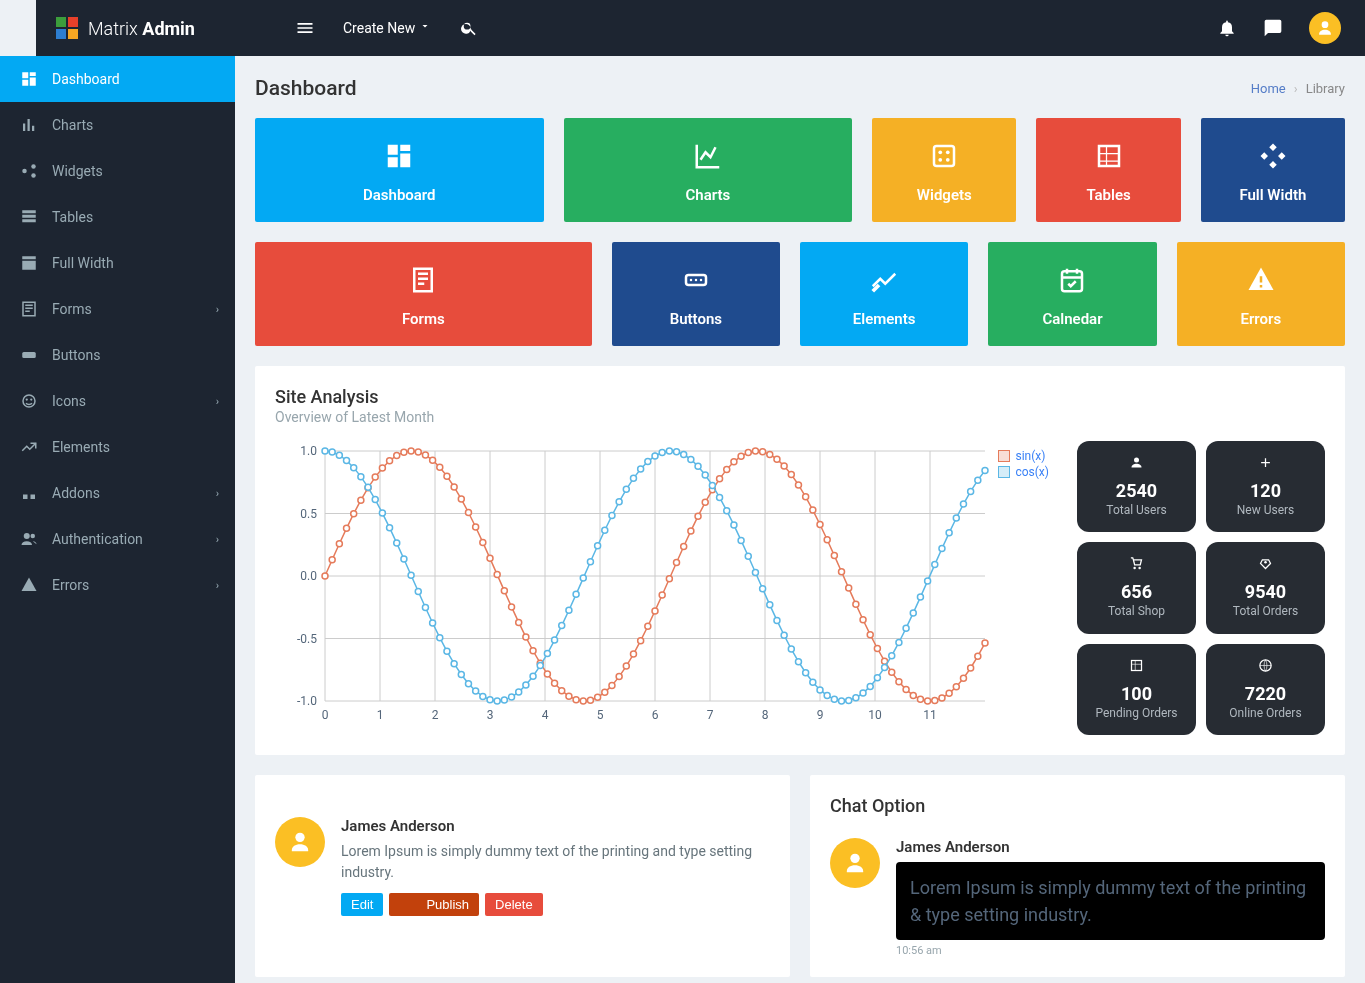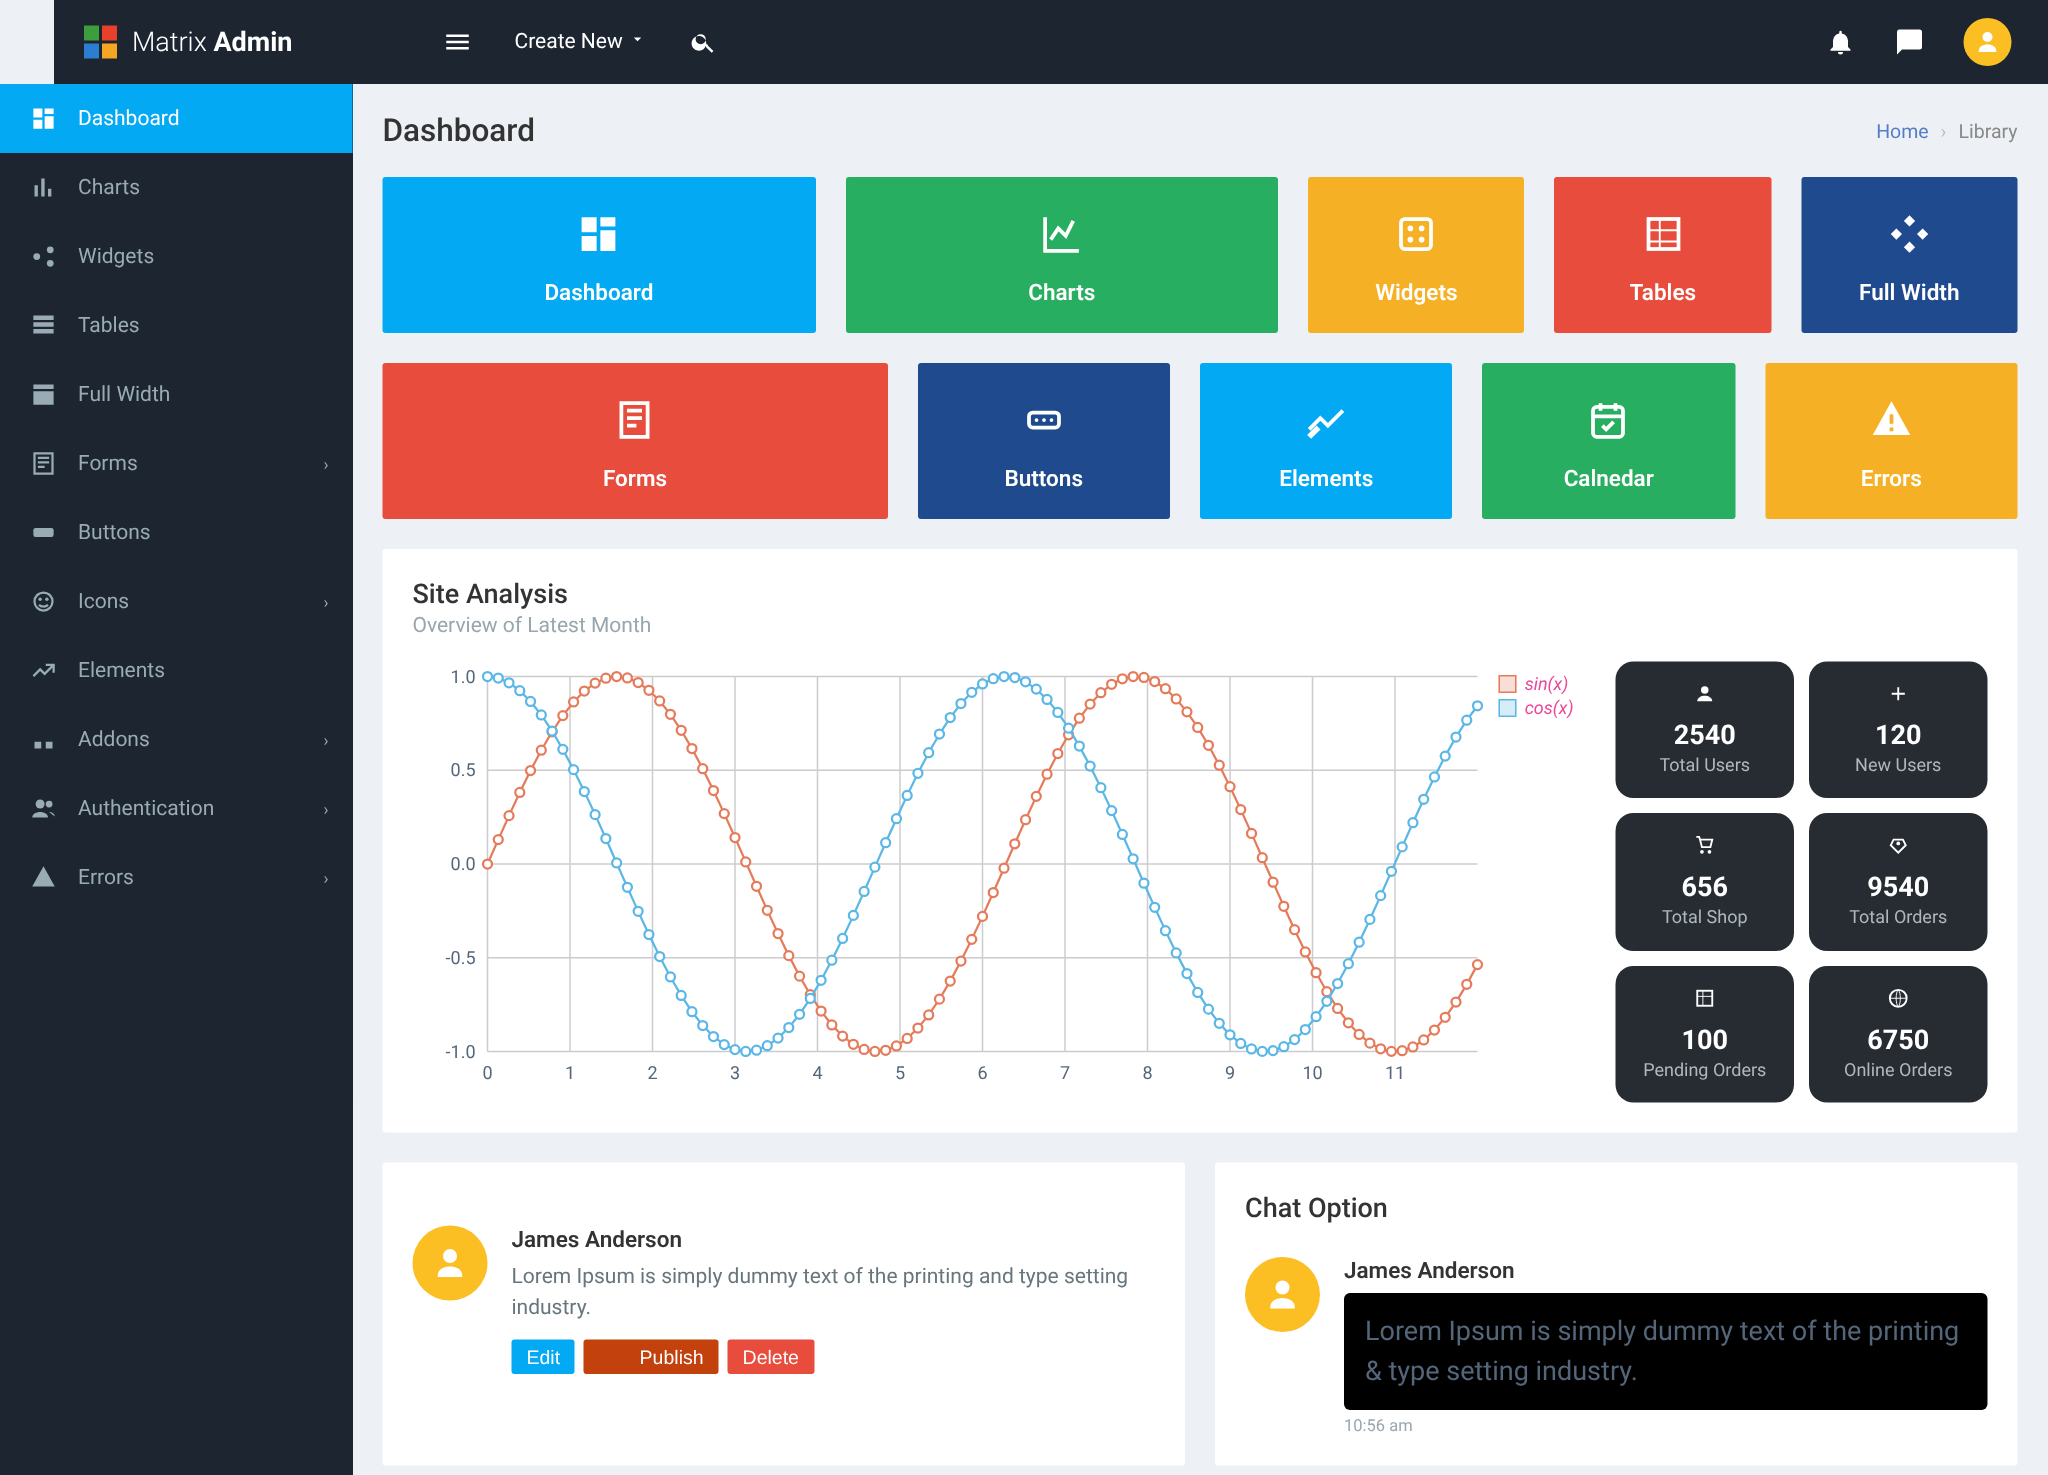--- a/index.html
+++ b/index.html
@@ -42,21 +42,21 @@
 .tile-icon svg { width:30px; height:30px; fill:#fff; }
 .tile-label { font-size:15px; font-weight:600; }
 
 .panel { background:#fff; border-radius:2px; padding:20px; margin-bottom:20px; }
 .panel h3 { font-size:18px; color:#333; font-weight:500; }
 .panel .sub { color:#98a6ad; font-size:14px; margin-top:2px; }
 
 
 .site-wrap { display:flex; gap:20px; margin-top:16px; }
 .chart-box { flex:1; position:relative; }
-.legend { position:absolute; top:8px; right:8px; font-size:12px; color:#ec4899;font-style:italic; }
+.legend { position:absolute; top:8px; right:8px; font-size:12px; color:#3b82f6; }
 .legend div { display:flex; align-items:center; gap:5px; margin-bottom:2px; }
 .legend span.sw { width:12px; height:12px; border:1px solid; display:inline-block; }
 .stats-grid { width:248px; display:grid; grid-template-columns:1fr 1fr; gap:10px; }
 .stat { background:#272c33; color:#fff; text-align:center; padding:14px 6px; border-radius:12px; }
 .stat .num { font-size:18px; font-weight:700; margin:6px 0 2px; }
 .stat .lab { font-size:12px; color:#b0b8bf; }
 .stat svg { width:15px; height:15px; fill:#fff; }
 
 .bottom-row { display:grid; grid-template-columns:1fr 1fr; gap:20px; }
 .post { display:flex; gap:16px; margin-top:22px; }
@@ -602,21 +602,21 @@
               <path d="M20 12l-8 8-8-8 3-6h10z" fill="none" stroke="#fff" stroke-width="2"></path>
               <circle cx="12" cy="10" r="2"></circle>
             </svg><div class="num">9540</div><div class="lab">Total Orders</div></div>
           <div class="stat"><svg viewBox="0 0 24 24">
               <rect x="4" y="4" width="16" height="16" fill="none" stroke="#fff" stroke-width="2"></rect>
               <path d="M4 10h16M10 4v16" stroke="#fff"></path>
             </svg><div class="num">100</div><div class="lab">Pending Orders</div></div>
           <div class="stat"><svg viewBox="0 0 24 24">
               <circle cx="12" cy="12" r="9" fill="none" stroke="#fff" stroke-width="2"></circle>
               <path d="M3 12h18M12 3c3 3 3 15 0 18M12 3c-3 3-3 15 0 18" fill="none" stroke="#fff"></path>
-            </svg><div class="num">6750</div><div class="lab">Online Orders</div></div>
+            </svg><div class="num">7220</div><div class="lab">Online Orders</div></div>
         </div>
     </div>
   </div>
 
   <div class="bottom-row">
     <div class="panel">
       <div class="post">
         <div class="post-avatar">
           <svg viewBox="0 0 24 24" width="28" height="28" fill="#fff">
               <circle cx="12" cy="8" r="4"></circle>

